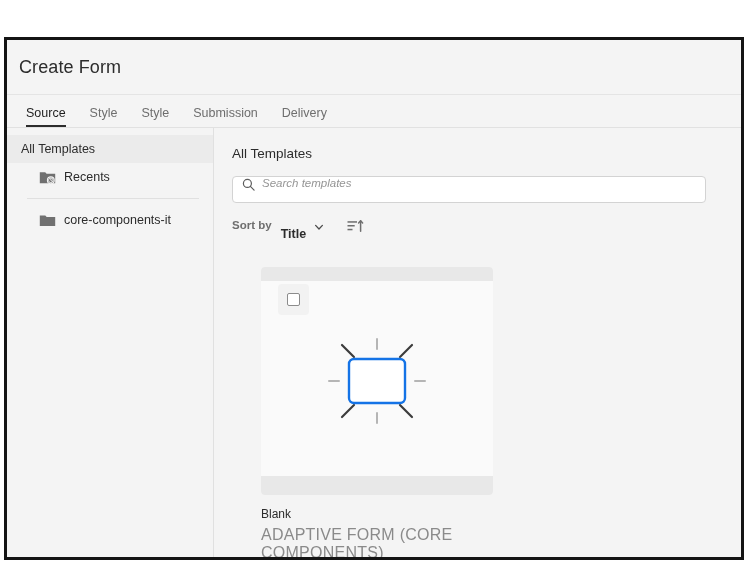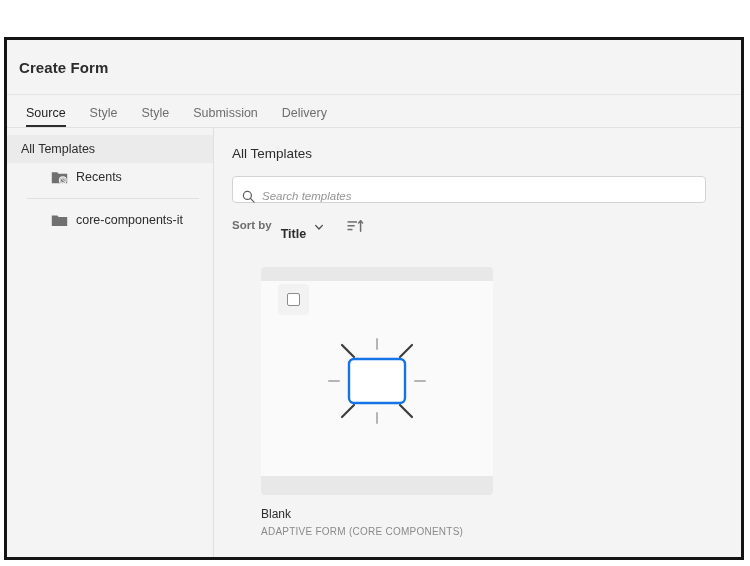--- a/index.html
+++ b/index.html
@@ -34,22 +34,22 @@
     height: 55px;
     flex: 0 0 55px;
     background: #f4f4f4;
     display: flex;
     align-items: center;
     padding-left: 12px;
     border-bottom: 1px solid #e4e4e4;
     box-sizing: border-box;
   }
   .dialog-title {
-    font-size: 15px;
-    font-weight: bold;
+    font-size: 18px;
+    font-weight: normal;
     color: #2c2c2c;
     letter-spacing: 0.1px;
   }
 
   
   .tabbar {
     height: 33px;
     flex: 0 0 33px;
     background: #f4f4f4;
     display: flex;
@@ -103,21 +103,21 @@
     height: 28px;
     font-size: 12.5px;
     color: #2c2c2c;
     padding-left: 14px;
     cursor: pointer;
   }
   .side-item.selected {
     background: #ebebeb;
   }
   .side-item.indent {
-    padding-left: 44px;
+    padding-left: 32px;
   }
   .side-icon {
     width: 17px;
     height: 15px;
     margin-right: 8px;
     flex: 0 0 17px;
     display: block;
   }
   .side-divider {
     height: 1px;
@@ -139,21 +139,21 @@
     margin-bottom: 15px;
   }
 
   
   .search-box {
     height: 27px;
     background: #ffffff;
     border: 1px solid #d3d3d3;
     border-radius: 4px;
     display: flex;
-    align-items: flex-end;
+    align-items: flex-start;
     padding: 0 9px;
     box-sizing: border-box;
     width: 474px;
     max-width: 100%;
   }
   .search-icon {
     width: 13px;
     height: 13px;
     flex: 0 0 13px;
     margin-right: 7px;
@@ -269,21 +269,21 @@
     width: 120px;
     height: 108px;
     display: block;
   }
   .card-title {
     font-size: 12px;
     color: #2c2c2c;
     margin-top: 12px;
   }
   .card-sub {
-    font-size: 10px;
+    font-size: 16px;
     color: #8a8a8a;
     margin-top: 5px;
     letter-spacing: 0.25px;
   }
 </style>
 </head>
 <body>
 
 <div class="dialog">
 

